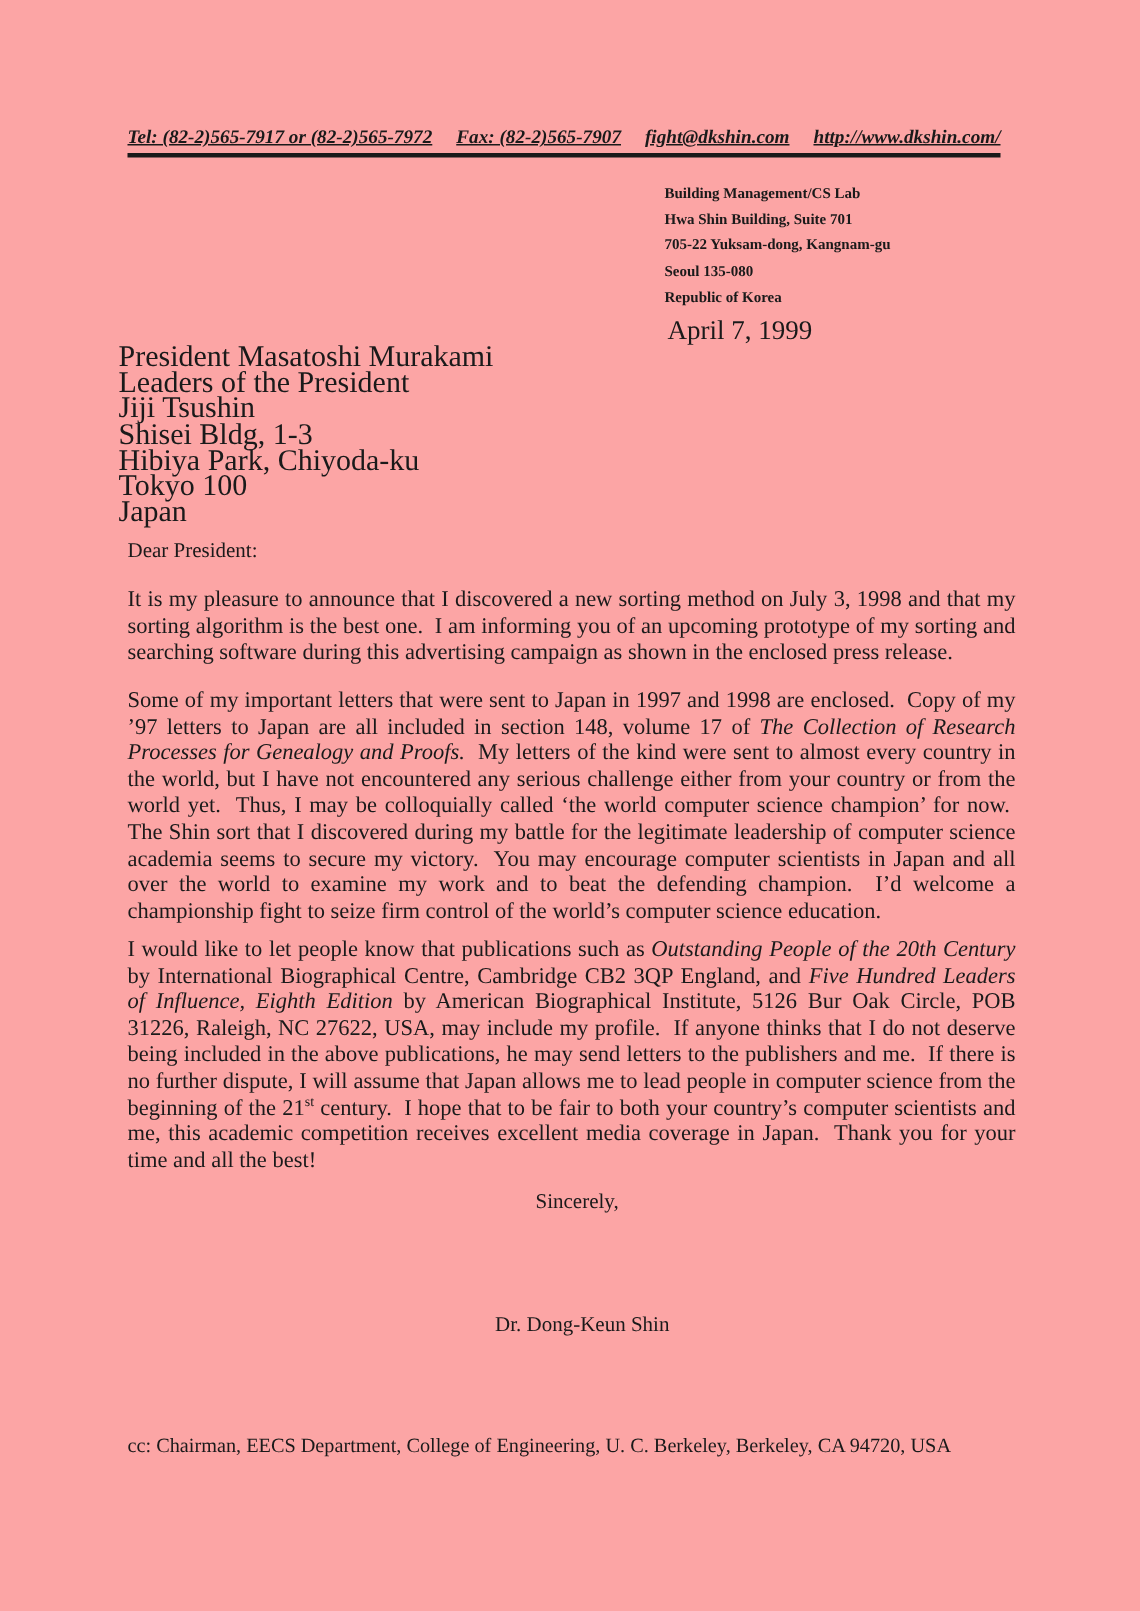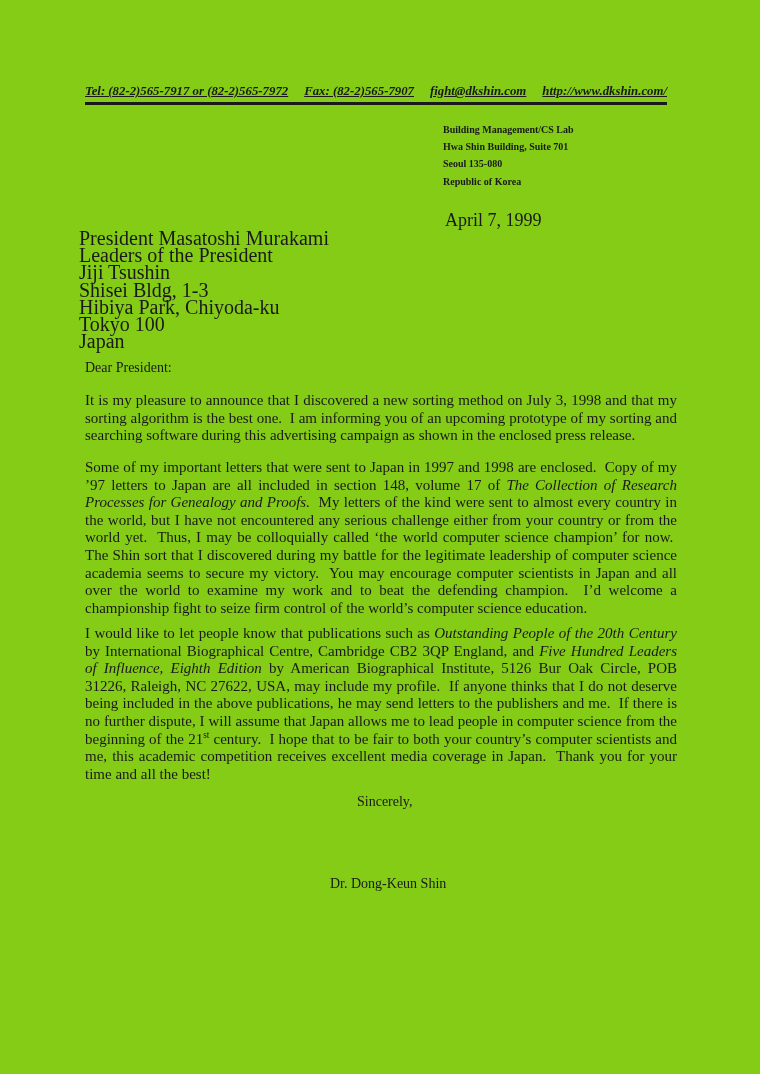--- a/index.html
+++ b/index.html
@@ -1,20 +1,20 @@
 <!DOCTYPE html>
 <html><head>
 <meta charset="utf-8">
 <style>
   html, body { margin: 0; padding: 0; background: #ffffff; }
   .page {
     position: relative;
     width: 760px;
     height: 1074px;
-    background: #84cc16;
+    background: #fca5a5;
     color: #1a1a1a;
     font-family: "Liberation Serif", serif;
     overflow: hidden;
   }
   .abs { position: absolute; }
 
   .contact-bar {
     top: 84px; left: 85px; width: 582px;
     display: flex; justify-content: space-between;
     font-size: 12.8px; font-weight: bold; font-style: italic;
@@ -62,20 +62,21 @@
   <div class="abs contact-bar">
     <span>Tel: (82-2)565-7917 or (82-2)565-7972</span>
     <span>Fax: (82-2)565-7907</span>
     <span>fight@dkshin.com</span>
     <span>http://www.dkshin.com/</span>
   </div>
 
   <div class="abs sender">
     <div>Building Management/CS Lab</div>
     <div>Hwa Shin Building, Suite 701</div>
+    <div>705-22 Yuksam-dong, Kangnam-gu</div>
     <div>Seoul 135-080</div>
     <div>Republic of Korea</div>
   </div>
 
   <div class="abs date">April 7, 1999</div>
 
   <div class="abs recipient">
     <div>President Masatoshi Murakami</div>
     <div>Leaders of the President</div>
     <div>Jiji Tsushin</div>
@@ -87,14 +88,15 @@
 
   <div class="abs salutation">Dear President:</div>
 
   <div class="abs para para-1"><span>It is my pleasure to announce that I discovered a new sorting method on July 3, 1998 and that my sorting algorithm is the best one.&nbsp; I am informing you of an upcoming prototype of my sorting and searching software during this advertising campaign as shown in the enclosed press release.</span></div>
   <div class="abs para para-2"><span>Some of my important letters that were sent to Japan in 1997 and 1998 are enclosed.&nbsp; Copy of my ’97 letters to Japan are all included in section 148, volume 17 of </span><span class="it">The Collection of Research Processes for Genealogy and Proofs.</span><span>&nbsp; My letters of the kind were sent to almost every country in the world, but I have not encountered any serious challenge either from your country or from the world yet.&nbsp; Thus, I may be colloquially called ‘the world computer science champion’ for now.&nbsp; The Shin sort that I discovered during my battle for the legitimate leadership of computer science academia seems to secure my victory.&nbsp; You may encourage computer scientists in Japan and all over the world to examine my work and to beat the defending champion.&nbsp; I’d welcome a championship fight to seize firm control of the world’s computer science education.</span></div>
   <div class="abs para para-3"><span>I would like to let people know that publications such as </span><span class="it">Outstanding People of the 20th Century</span><span> by International Biographical Centre, Cambridge CB2 3QP England, and </span><span class="it">Five Hundred Leaders of Influence, Eighth Edition</span><span> by American Biographical Institute, 5126 Bur Oak Circle, POB 31226, Raleigh, NC 27622, USA, may include my profile.&nbsp; If anyone thinks that I do not deserve being included in the above publications, he may send letters to the publishers and me.&nbsp; If there is no further dispute, I will assume that Japan allows me to lead people in computer science from the beginning of the 21</span><span class="sup">st</span><span> century.&nbsp; I hope that to be fair to both your country’s computer scientists and me, this academic competition receives excellent media coverage in Japan.&nbsp; Thank you for your time and all the best!</span></div>
 
   <div class="abs closing">Sincerely,</div>
   <div class="abs sig-name">Dr. Dong-Keun Shin</div>
 
+  <div class="abs cc-line">cc: Chairman, EECS Department, College of Engineering, U. C. Berkeley, Berkeley, CA 94720, USA</div>
 
 </div>
 
 </body></html>

